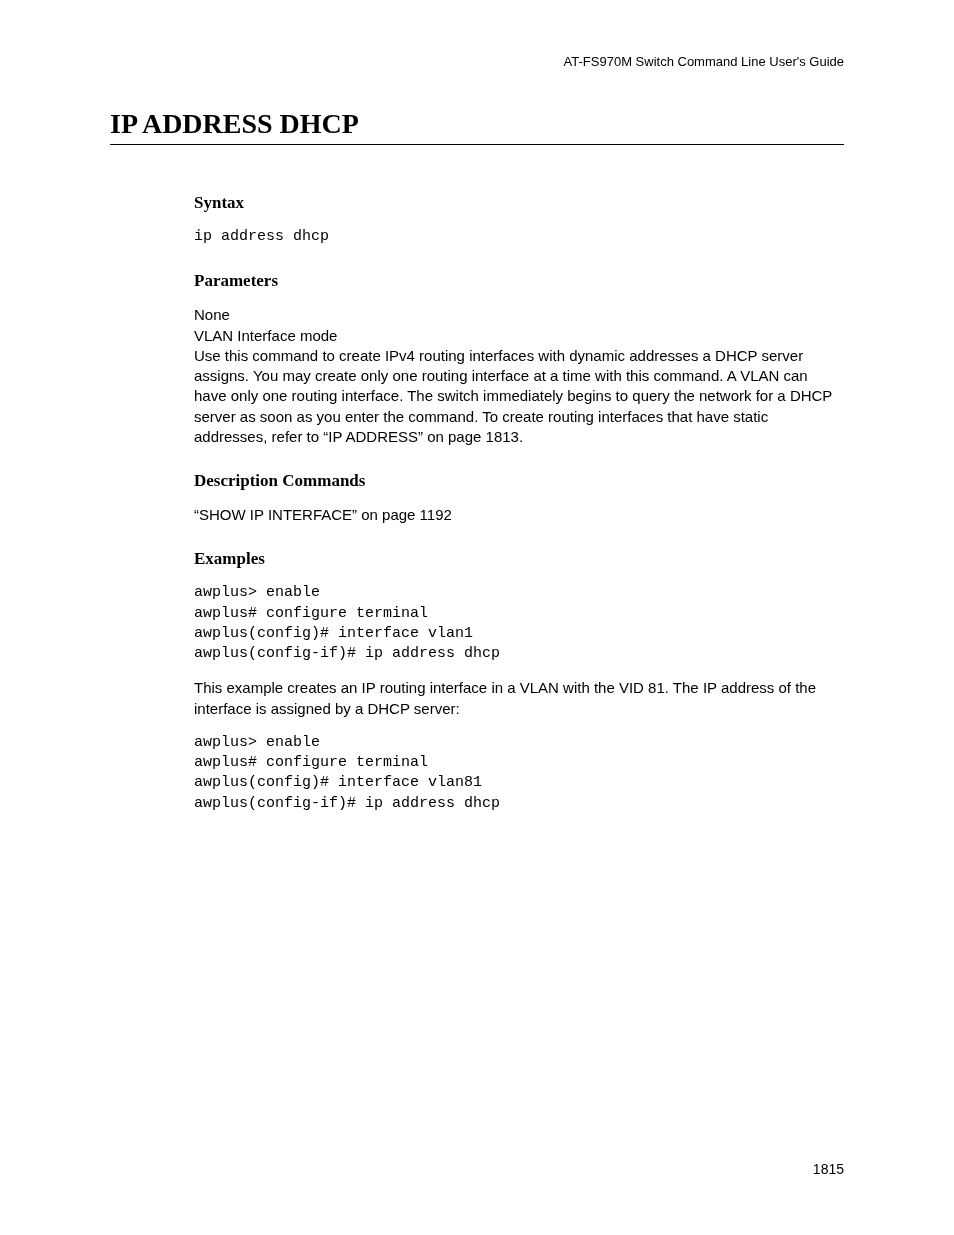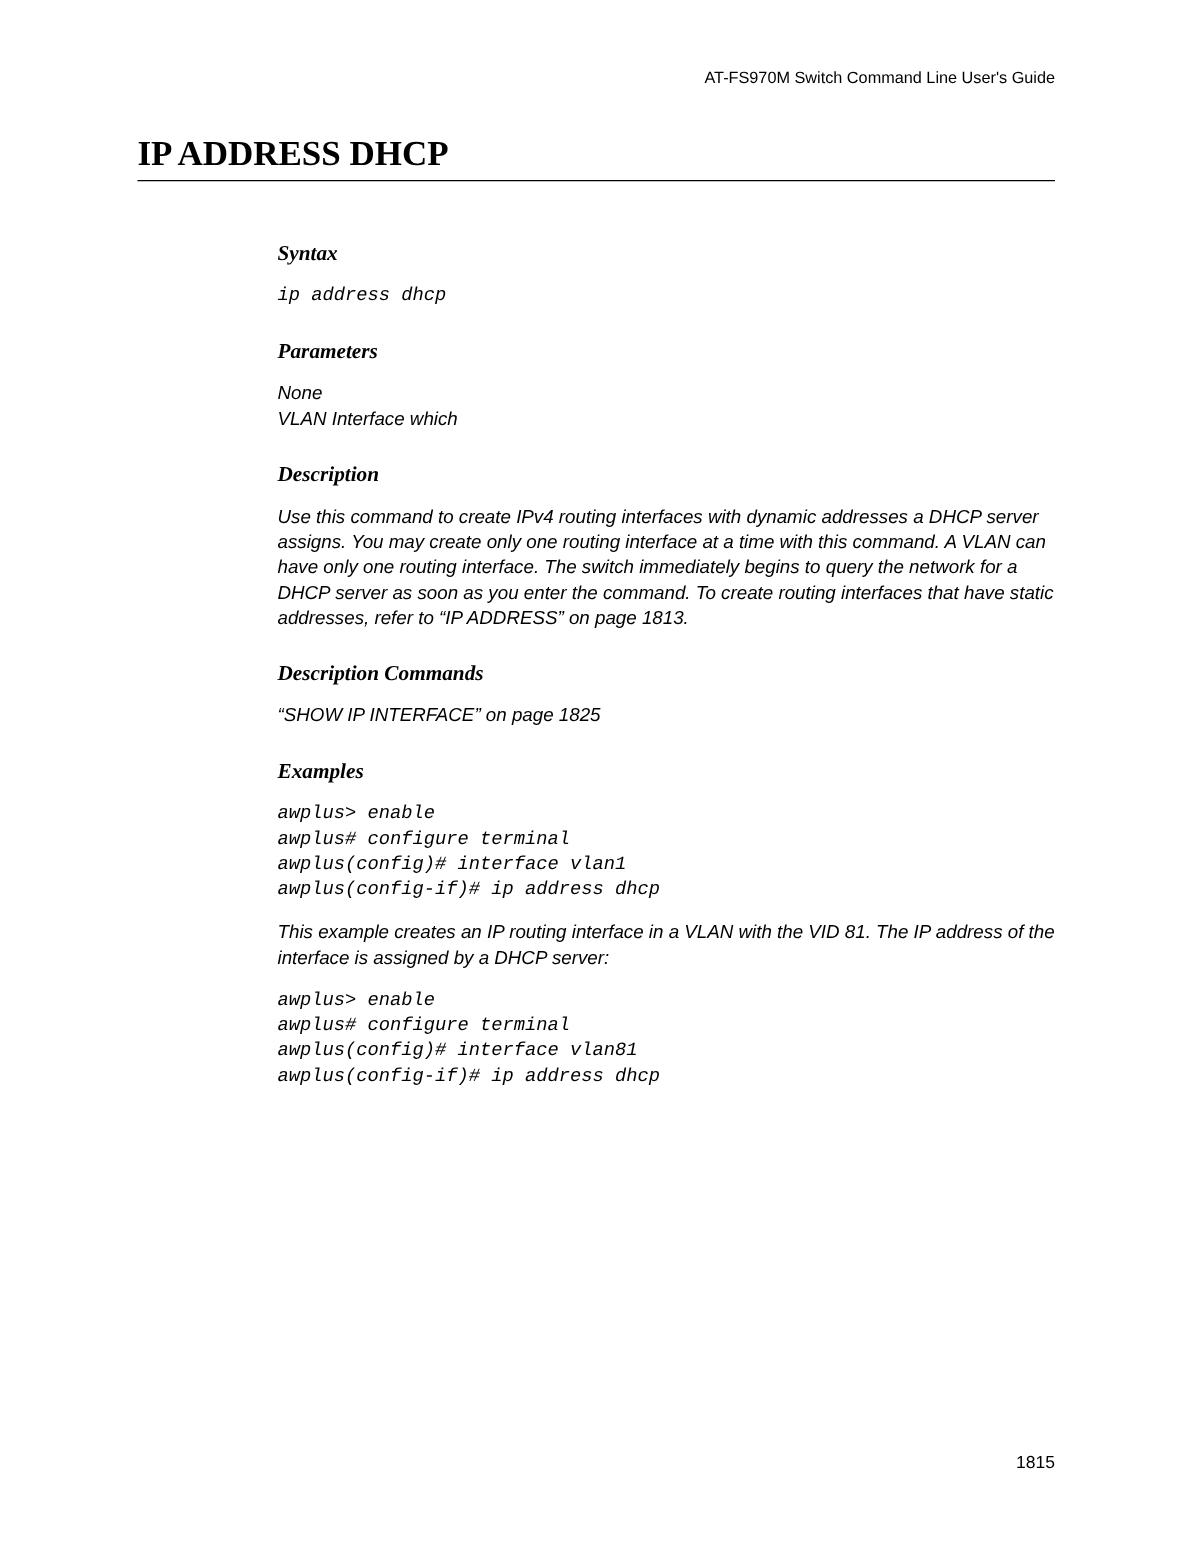--- a/index.html
+++ b/index.html
@@ -32,22 +32,21 @@
   }
   .title {
     font-family: "Times New Roman", Times, serif;
     font-size: 28px;
     font-weight: bold;
     padding-bottom: 4px;
     border-bottom: 1px solid #000;
     margin-bottom: 48px;
   }
   .body {
-    margin-left: 112px;
-    font-style: italic;
+    margin-left: 84px;
   }
   .section-head {
     font-family: "Times New Roman", Times, serif;
     font-size: 17px;
     font-weight: bold;
     margin-top: 24px;
     margin-bottom: 14px;
   }
   .section-head.first {
     margin-top: 0;
@@ -81,27 +80,26 @@
     <div class="title">IP ADDRESS DHCP</div>
 
     <div class="body">
 
       <div class="section-head first">Syntax</div>
       <div class="mono">ip address dhcp</div>
 
       <div class="section-head">Parameters</div>
       <div class="para">None</div>
 
-      <div class="para">VLAN Interface which</div>
+      <div class="para">VLAN Interface mode</div>
 
-      <div class="section-head">Description</div>
       <div class="para">Use this command to create IPv4 routing interfaces with dynamic addresses a DHCP server assigns. You may create only one routing interface at a time with this command. A VLAN can have only one routing interface. The switch immediately begins to query the network for a DHCP server as soon as you enter the command. To create routing interfaces that have static addresses, refer to “IP ADDRESS” on page 1813.</div>
 
       <div class="section-head">Description Commands</div>
-      <div class="para">“SHOW IP INTERFACE” on page 1825</div>
+      <div class="para">“SHOW IP INTERFACE” on page 1192</div>
 
       <div class="section-head">Examples</div>
       <div class="mono" style="margin-top:14px;">awplus&gt; enable
 awplus# configure terminal
 awplus(config)# interface vlan1
 awplus(config-if)# ip address dhcp</div>
       <div class="para" style="margin-top:14px;">This example creates an IP routing interface in a VLAN with the VID 81. The IP address of the interface is assigned by a DHCP server:</div>
       <div class="mono" style="margin-top:14px;">awplus&gt; enable
 awplus# configure terminal
 awplus(config)# interface vlan81

